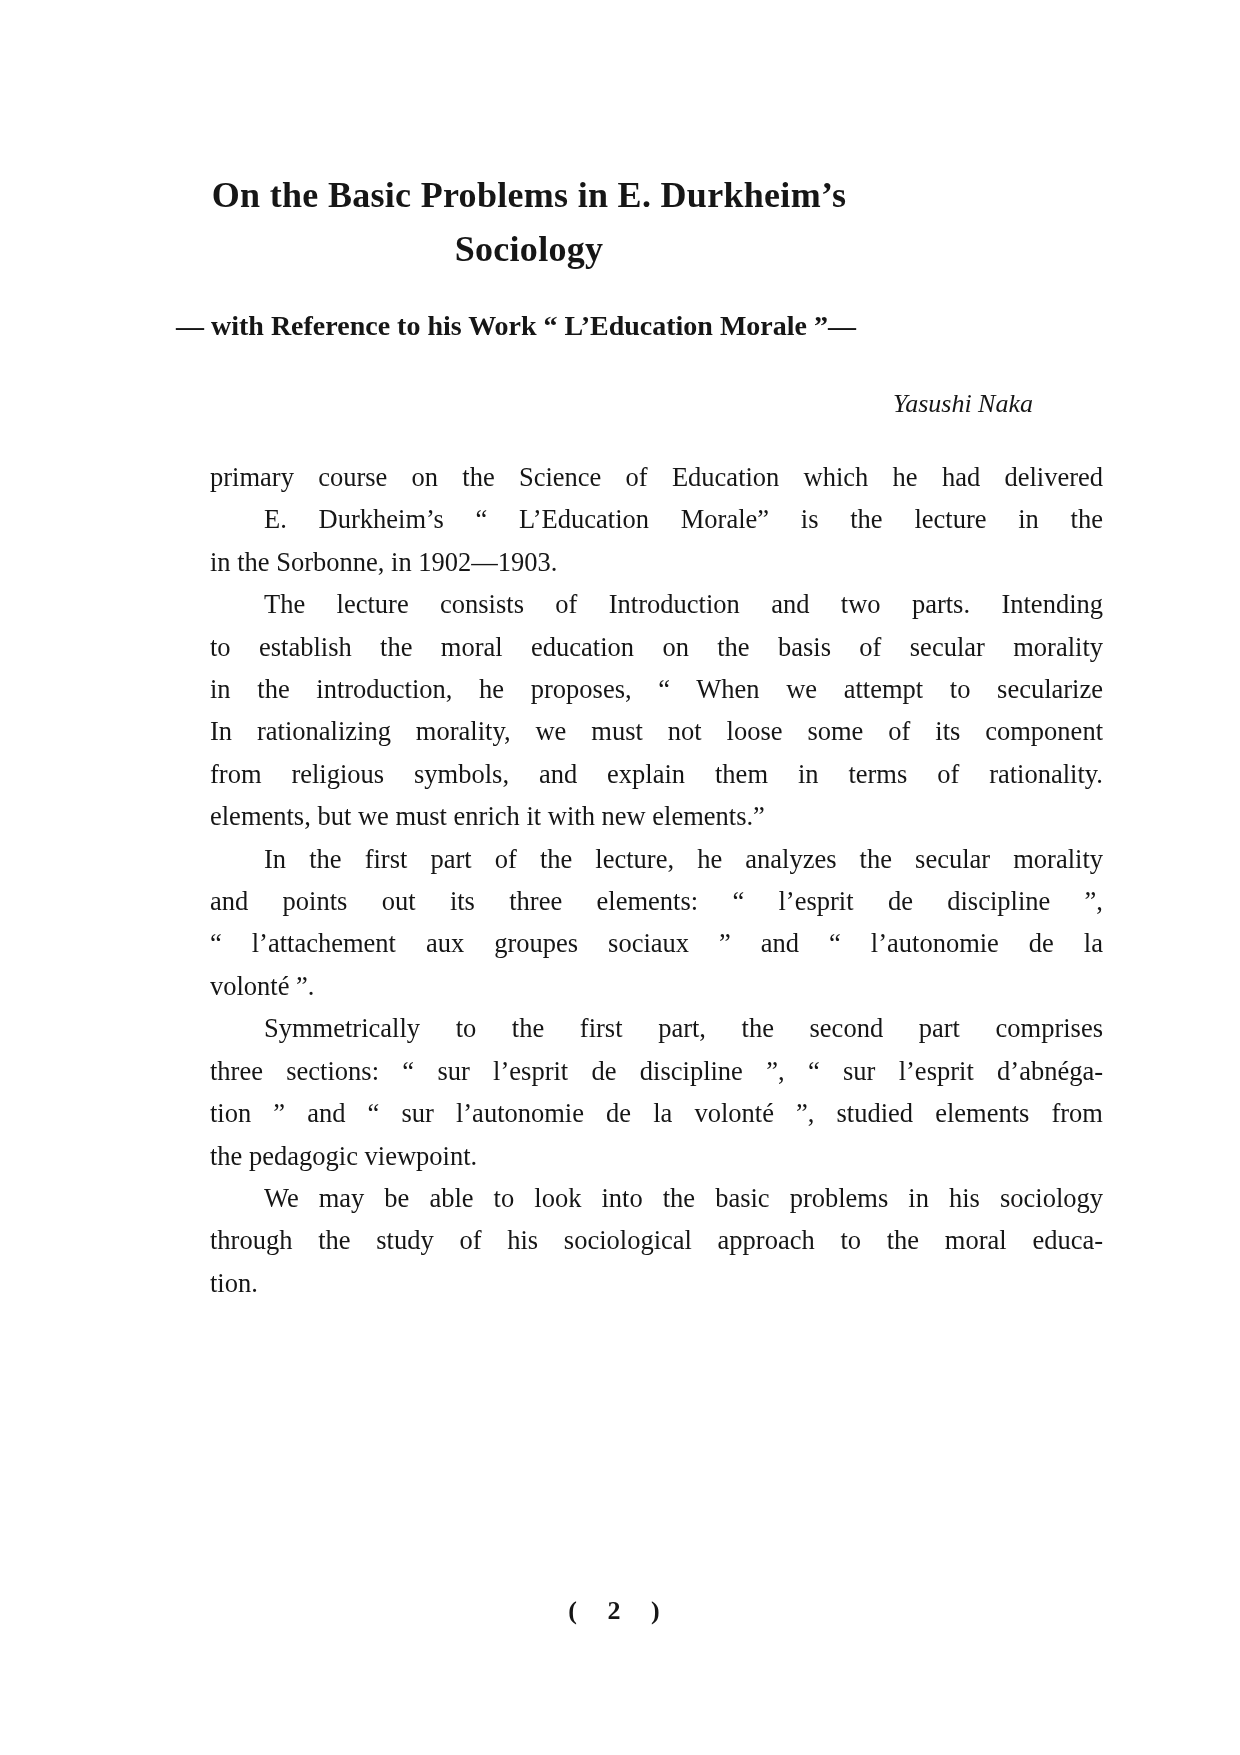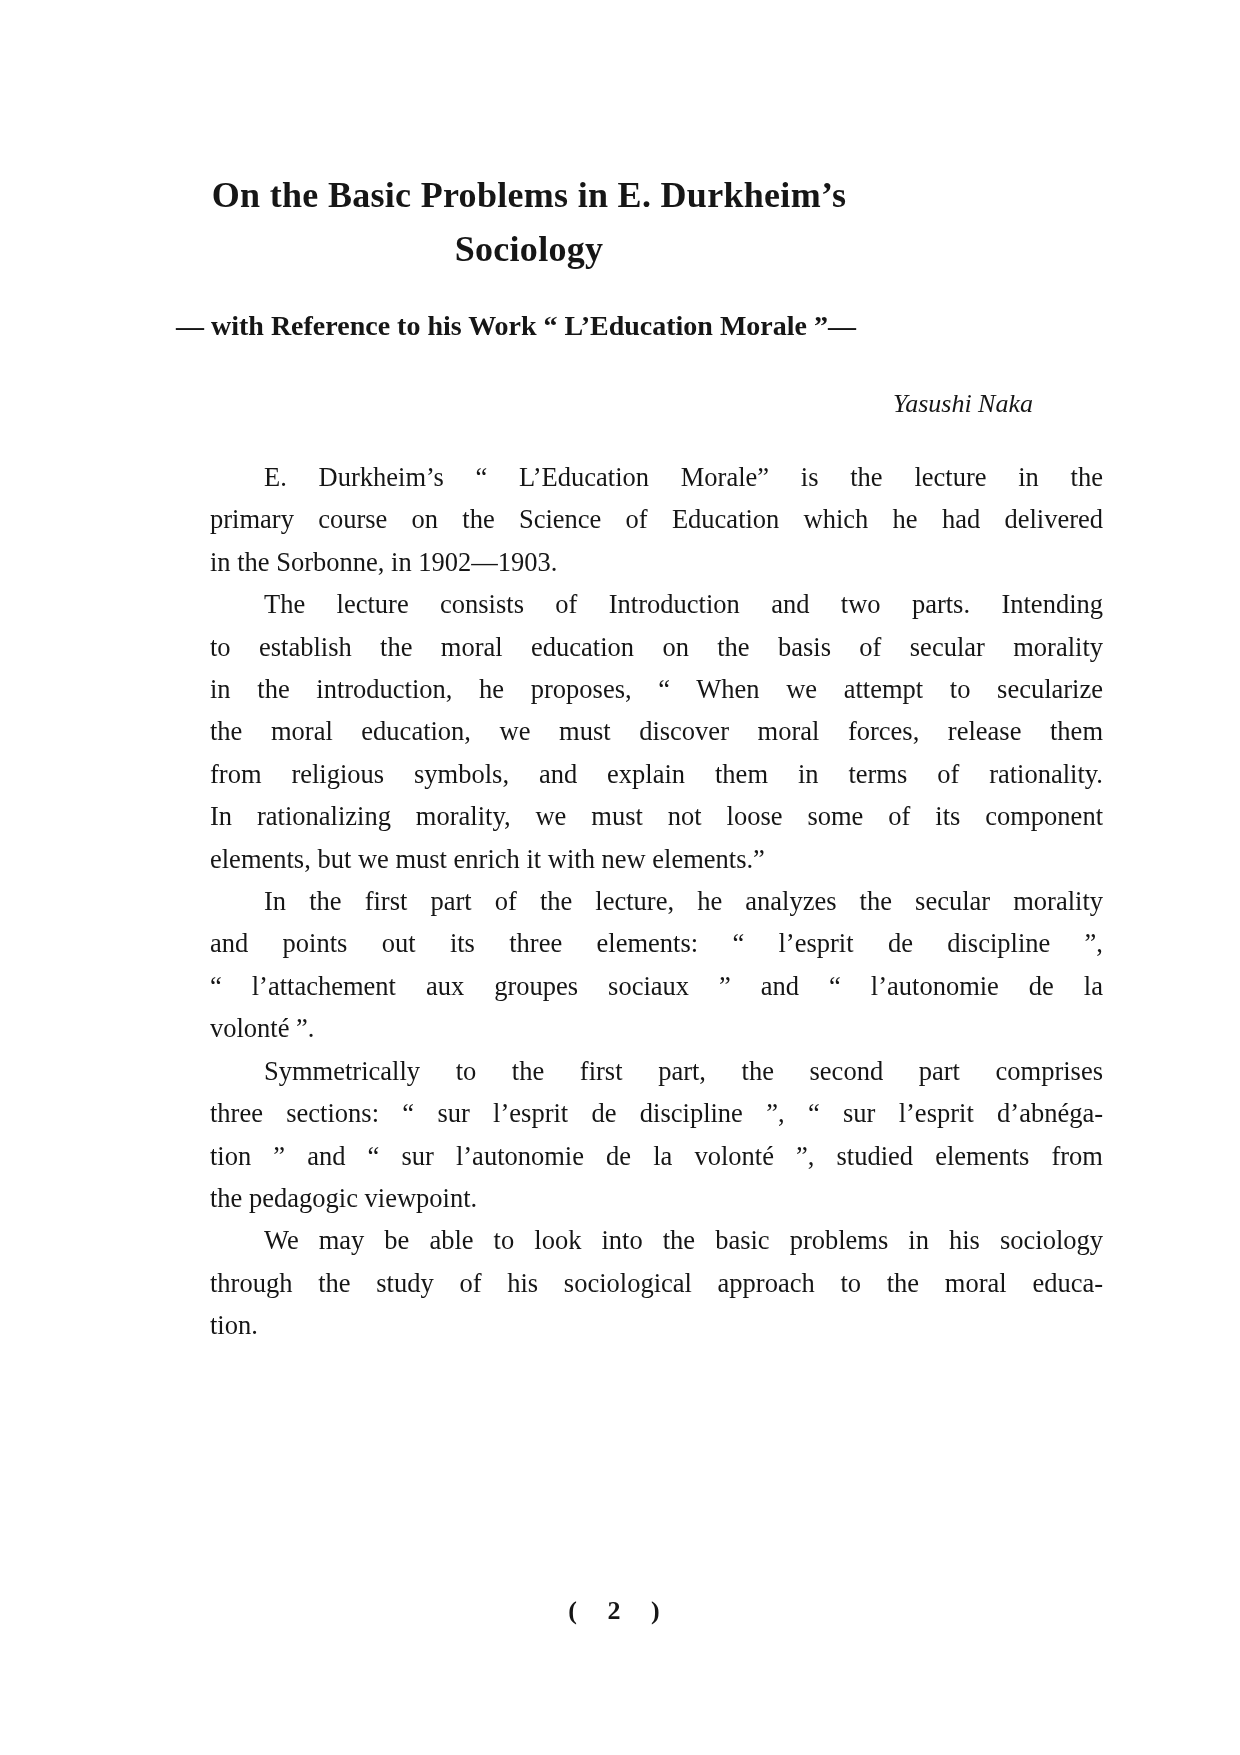--- a/index.html
+++ b/index.html
@@ -27,31 +27,30 @@
     <div>On the Basic Problems in E. Durkheim’s</div>
     <div>Sociology</div>
   </div>
 
   <div class="subtitle">— with Reference to his Work “ L’Education Morale ”—</div>
 
   <div class="author">Yasushi Naka</div>
 
   <div class="body">
     <p class="para">
+      <span class="line">primary course on the Science of Education which he had delivered</span>
       <span class="line indent">E. Durkheim’s “ L’Education Morale” is the lecture in the</span>
-      <span class="line">primary course on the Science of Education which he had delivered</span>
       <span class="line last">in the Sorbonne, in 1902—1903.</span>
     </p>
     <p class="para">
       <span class="line indent">The lecture consists of Introduction and two parts. Intending</span>
       <span class="line">to establish the moral education on the basis of secular morality</span>
       <span class="line">in the introduction, he proposes, “ When we attempt to secularize</span>
-      <span class="line">the moral education, we must discover moral forces, release them</span>
+      <span class="line">In rationalizing morality, we must not loose some of its component</span>
       <span class="line">from religious symbols, and explain them in terms of rationality.</span>
-      <span class="line">In rationalizing morality, we must not loose some of its component</span>
       <span class="line last">elements, but we must enrich it with new elements.”</span>
     </p>
     <p class="para">
       <span class="line indent">In the first part of the lecture, he analyzes the secular morality</span>
       <span class="line">and points out its three elements: “ l’esprit de discipline ”,</span>
       <span class="line">“ l’attachement aux groupes sociaux ” and “ l’autonomie de la</span>
       <span class="line last">volonté ”.</span>
     </p>
     <p class="para">
       <span class="line indent">Symmetrically to the first part, the second part comprises</span>

